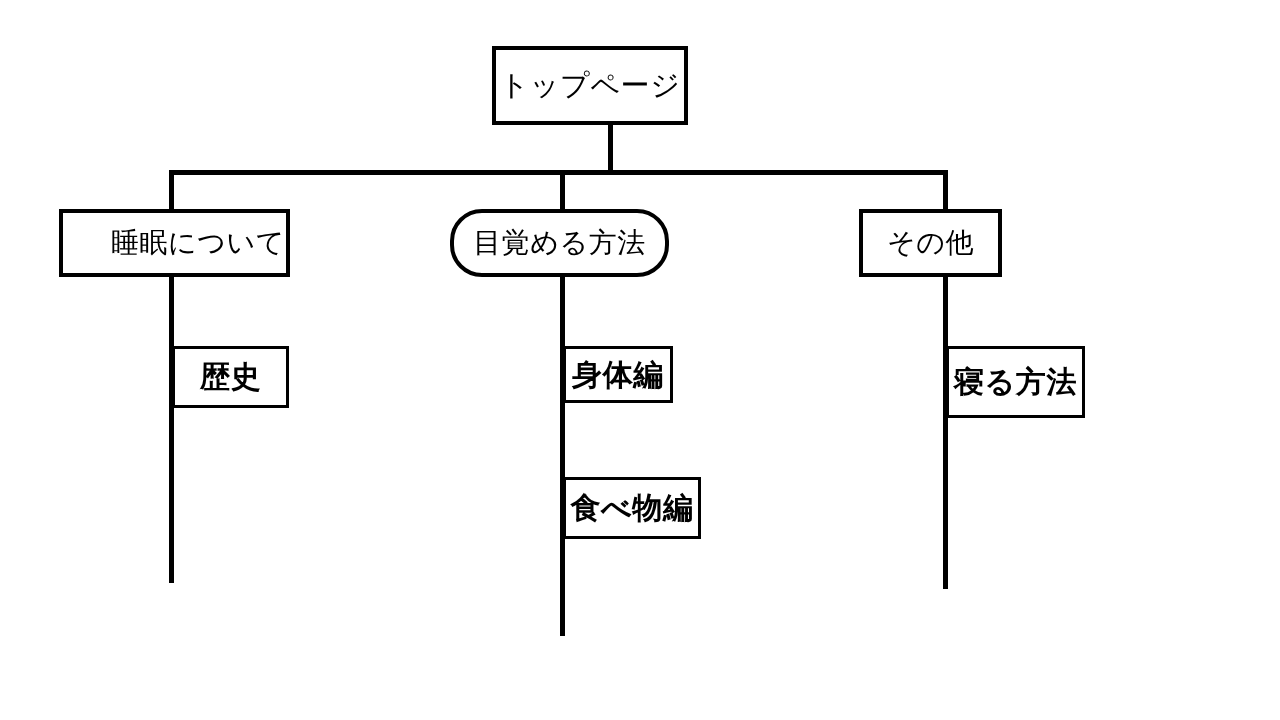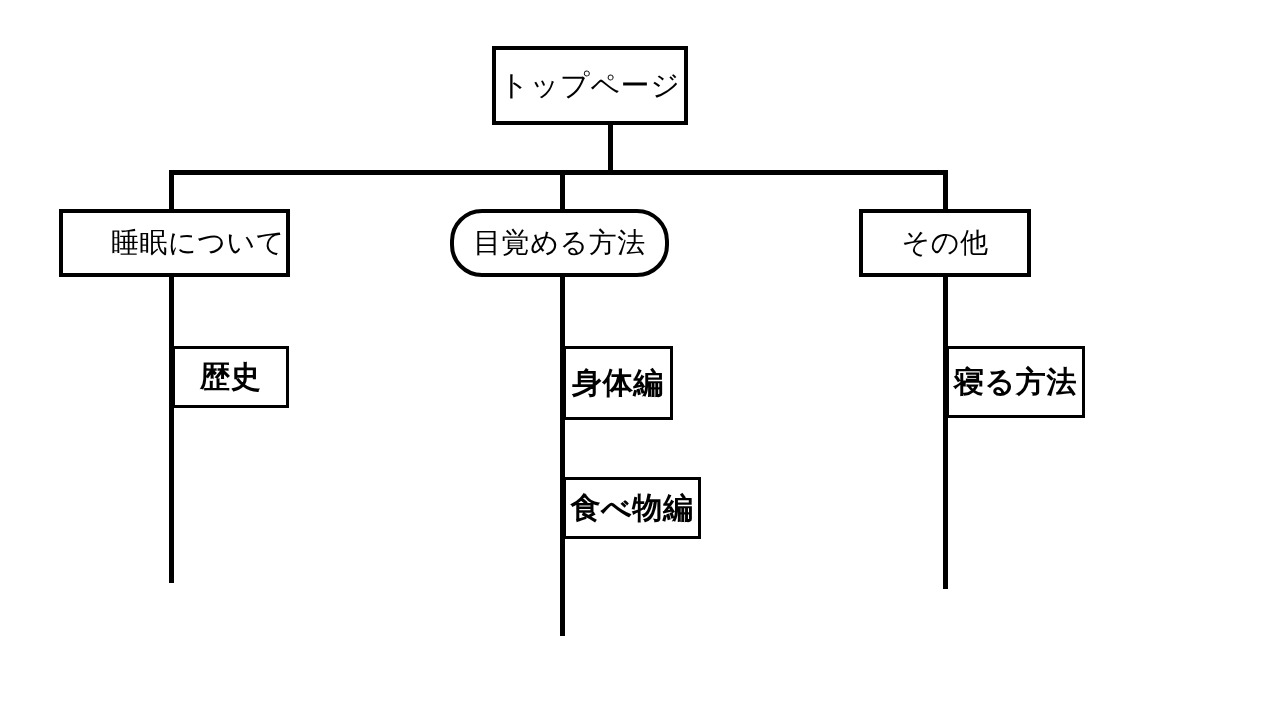--- a/index.html
+++ b/index.html
@@ -88,29 +88,29 @@
     <span class="node-label">歴史</span>
   </div>
 
 
   <div class="node level-branch" style="left:450px; top:209px; width:219px; height:68px;border-radius:32px;">
     <span class="node-label">目覚める方法</span>
   </div>
 
   <div class="connector trunk" style="left:560px; top:277px; width:5px; height:359px;"></div>
 
-  <div class="node level-leaf" style="left:563px; top:346px; width:110px; height:74px;">
+  <div class="node level-leaf" style="left:563px; top:346px; width:110px; height:57px;">
     <span class="node-label">身体編</span>
   </div>
 
   <div class="node level-leaf" style="left:563px; top:477px; width:138px; height:62px;">
     <span class="node-label">食べ物編</span>
   </div>
 
-  <div class="node level-branch" style="left:859px; top:209px; width:172px; height:68px;">
+  <div class="node level-branch" style="left:859px; top:209px; width:143px; height:68px;">
     <span class="node-label">その他</span>
   </div>
 
   <div class="connector trunk" style="left:943px; top:277px; width:5px; height:312px;"></div>
 
   <div class="node level-leaf" style="left:946px; top:346px; width:139px; height:72px;">
     <span class="node-label">寝る方法</span>
   </div>
 
 </div>

